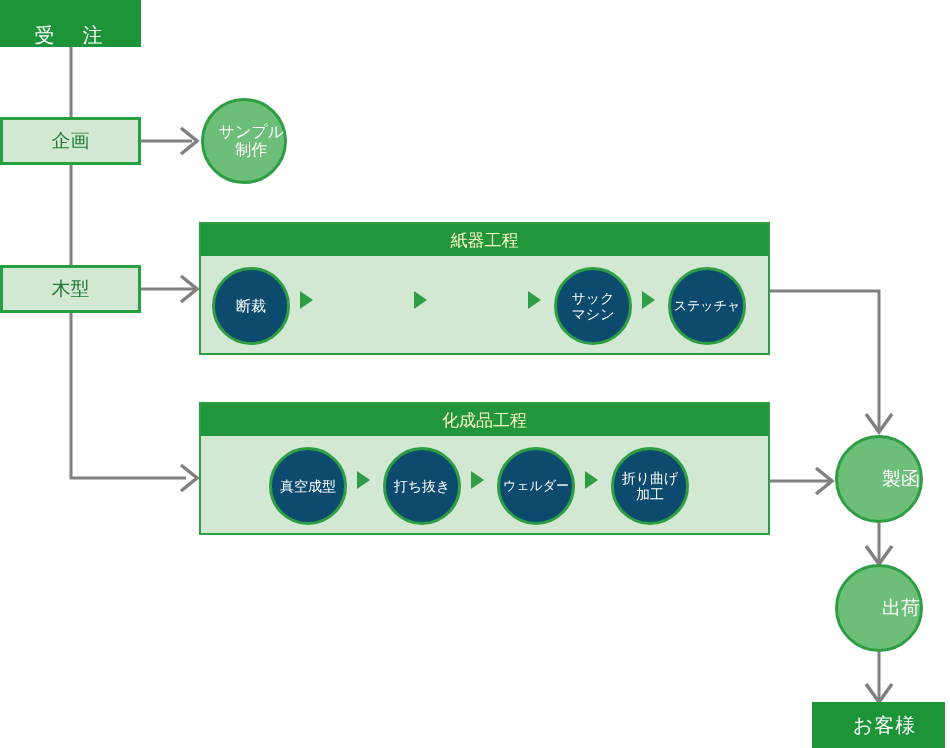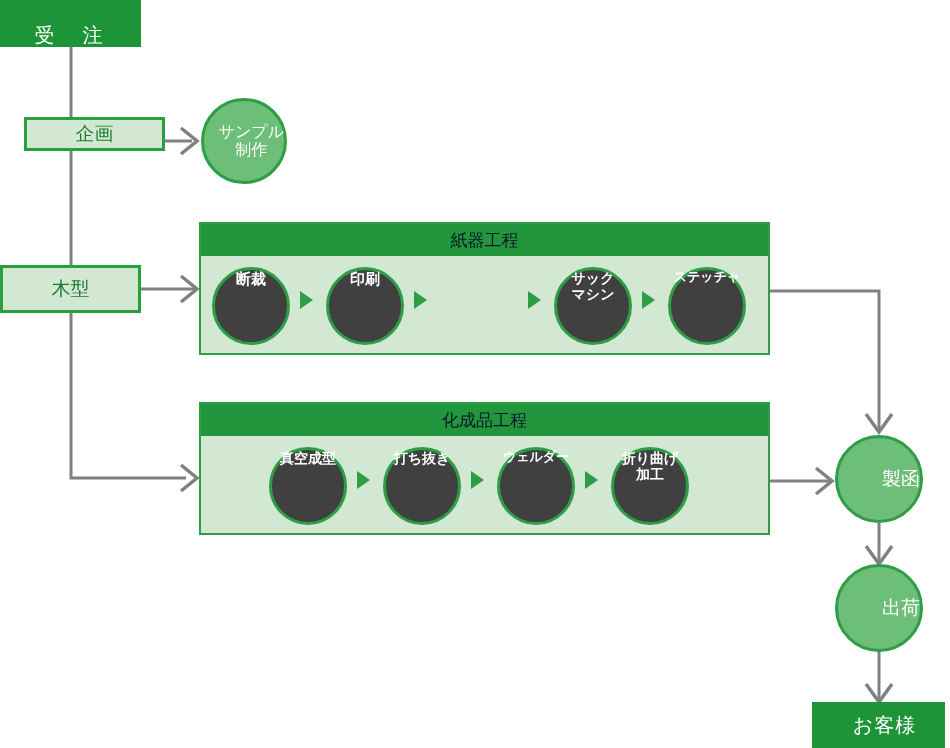--- a/index.html
+++ b/index.html
@@ -71,45 +71,44 @@
   
   .process-group {
     position: absolute;
     box-sizing: border-box;
     border: 2px solid #2E9E45;
     background: #D3E8D2;
   }
   .process-header {
     height: 32px;
     background: #21963C;
-    color: #0f172a;
+    color: #fef9c3;
     font-size: 17px;
     display: flex;
     align-items: center;
     justify-content: center;
     text-align: center;
   }
   .process-body {
     position: relative;
     height: calc(100% - 32px);
   }
   .step {
     position: absolute;
     box-sizing: border-box;
     border-radius: 50%;
-    background: #404040;
+    background: #0c4a6e;
     border: 3px solid #2E9E45;
     color: #ffffff;
     display: flex;
-    align-items: flex-start;
+    align-items: center;
     justify-content: center;
     text-align: center;
     line-height: 1.15;
     font-size: 15px;
-    font-weight: bold;
   }
   .step.two-line { font-size: 14px; }
   .step.narrow   { font-size: 13px; }
 
   .tri {
     position: absolute;
     width: 0;
     height: 0;
     border-top: 9px solid transparent;
     border-bottom: 9px solid transparent;
@@ -144,21 +143,21 @@
     <path d="M 866 546 L 879 564 L 892 546" stroke="#808080" stroke-width="3.5" fill="none"></path>
 
     <path d="M 879 651 L 879 700" stroke="#808080" stroke-width="3" fill="none"></path>
     <path d="M 866 684 L 879 702 L 892 684" stroke="#808080" stroke-width="3.5" fill="none"></path>
   </svg>
 
   <div class="node box-solid" style="left:0px; top:0px; width:141px; height:47px;align-items:flex-end;">
     <span>受　注</span>
   </div>
 
-  <div class="node box-pale" style="left:0px; top:117px; width:141px; height:34px;margin-left:24px;">
+  <div class="node box-pale" style="left:0px; top:117px; width:141px; height:48px;">
     <span>企画</span>
   </div>
 
   <div class="node circle" style="left:201px; top:98px; width:86px; height:86px;">
     <span>
       <span>サンプル</span><br>
       <span>制作</span>
     </span>
   </div>
 
@@ -166,23 +165,20 @@
     <span>木型</span>
   </div>
 
   <div class="process-group" style="left:199px; top:222px; width:571px; height:133px;">
     <div class="process-header">紙器工程</div>
     <div class="process-body">
       <div class="step" style="left:11px; top:11px; width:78px; height:78px;">
         <span>断裁</span>
       </div>
       <div class="tri" style="left:99px; top:35px;"></div>
-      <div class="step" style="left:125px; top:11px; width:78px; height:78px;">
-        <span>印刷</span>
-      </div>
       <div class="tri" style="left:213px; top:35px;"></div>
       <div class="tri" style="left:327px; top:35px;"></div>
       <div class="step two-line" style="left:353px; top:11px; width:78px; height:78px;">
         <span>
           <span>サック</span><br>
           <span>マシン</span>
         </span>
       </div>
       <div class="tri" style="left:441px; top:35px;"></div>
       <div class="step narrow" style="left:467px; top:11px; width:78px; height:78px;">

